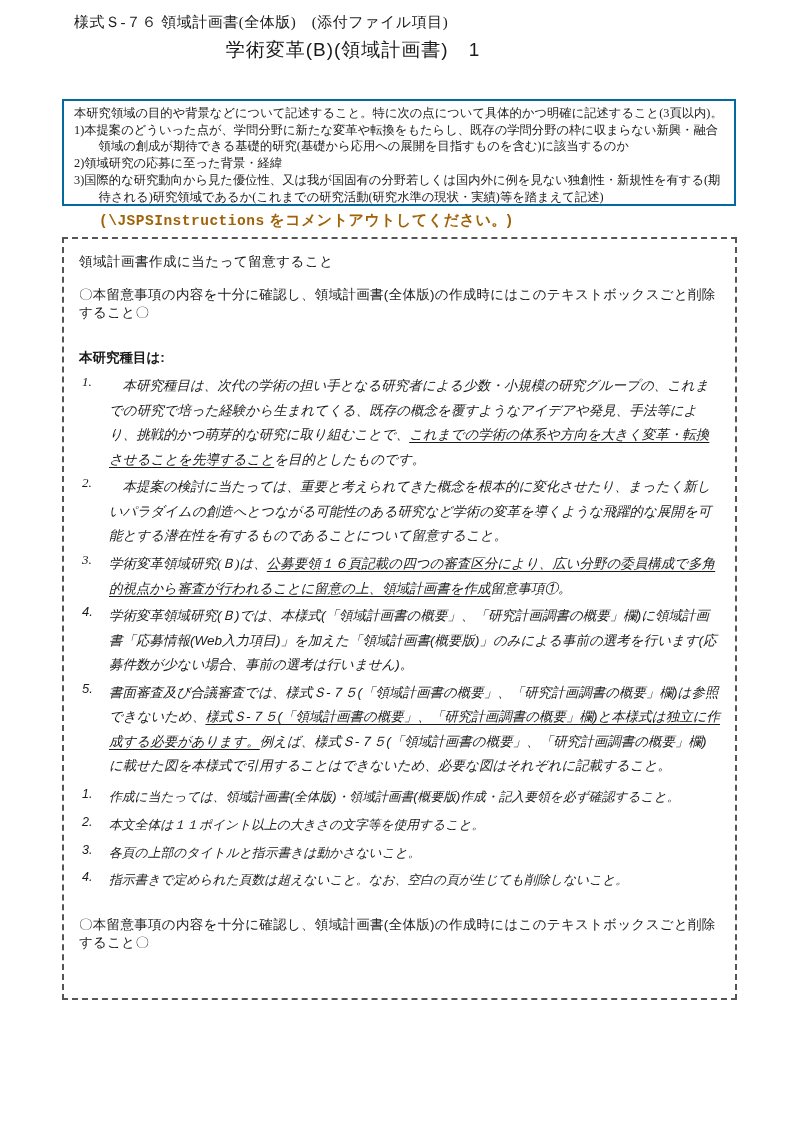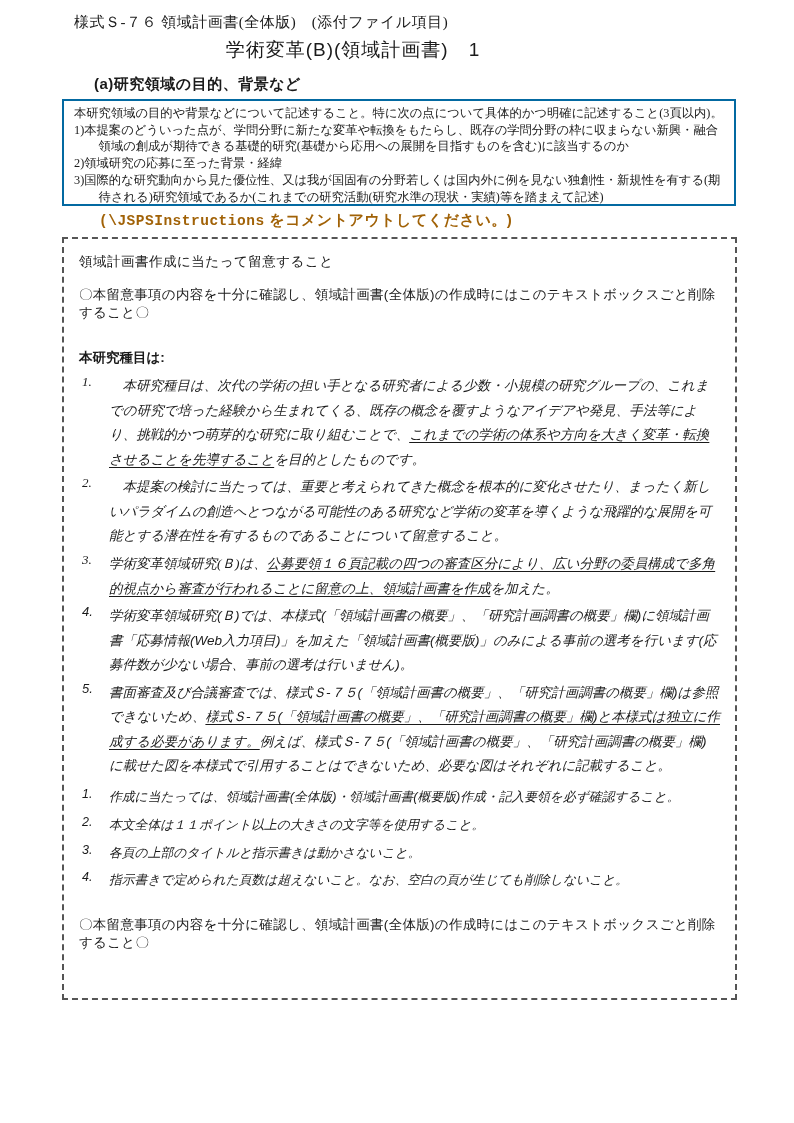--- a/index.html
+++ b/index.html
@@ -78,21 +78,20 @@
   .nb-delete-bottom { margin-top:26px; letter-spacing:0.3px; }
 </style>
 </head>
 <body>
 
 <div class="page">
 
   <div class="form-label">様式Ｓ-７６ 領域計画書(全体版)　(添付ファイル項目)</div>
   <div class="page-label">学術変革(B)(領域計画書)　1</div>
 
-  <div class="section-heading">(a)研究領域の目的、背景など</div>
 
   <div class="inst-box">
     <div class="inst-intro">本研究領域の目的や背景などについて記述すること。特に次の点について具体的かつ明確に記述すること(3頁以内)。</div>
     <div class="inst-item">1)本提案のどういった点が、学問分野に新たな変革や転換をもたらし、既存の学問分野の枠に収まらない新興・融合領域の創成が期待できる基礎的研究(基礎から応用への展開を目指すものを含む)に該当するのか</div>
     <div class="inst-item">2)領域研究の応募に至った背景・経緯</div>
     <div class="inst-item">3)国際的な研究動向から見た優位性、又は我が国固有の分野若しくは国内外に例を見ない独創性・新規性を有する(期待される)研究領域であるか(これまでの研究活動(研究水準の現状・実績)等を踏まえて記述)</div>
   </div>
 
   <div class="comment-note"><span class="mono">(\JSPSInstructions</span><span> をコメントアウトしてください。)</span></div>
 
@@ -110,21 +109,21 @@
         <div class="note-body indent1"><span>本研究種目は、次代の学術の担い手となる研究者による少数・小規模の研究グループの、これまでの研究で培った経験から生まれてくる、既存の概念を覆すようなアイデアや発見、手法等により、挑戦的かつ萌芽的な研究に取り組むことで、</span><span class="u">これまでの学術の体系や方向を大きく変革・転換させることを先導すること</span><span>を目的としたものです。</span></div>
       </div>
 
       <div class="note-item serif-item">
         <span class="note-num">2.</span>
         <div class="note-body indent1"><span>本提案の検討に当たっては、重要と考えられてきた概念を根本的に変化させたり、まったく新しいパラダイムの創造へとつながる可能性のある研究など学術の変革を導くような飛躍的な展開を可能とする潜在性を有するものであることについて留意すること。</span></div>
       </div>
 
       <div class="note-item serif-item">
         <span class="note-num">3.</span>
-        <div class="note-body"><span>学術変革領域研究(Ｂ)は、</span><span class="u">公募要領１６頁記載の四つの審査区分により、広い分野の委員構成で多角的視点から審査が行われることに留意の上、領域計画書を作成</span><span>を加えた。</span></div>
+        <div class="note-body"><span>学術変革領域研究(Ｂ)は、</span><span class="u">公募要領１６頁記載の四つの審査区分により、広い分野の委員構成で多角的視点から審査が行われることに留意の上、領域計画書を作成</span><span>留意事項①。</span></div>
       </div>
 
       <div class="note-item sans-item">
         <span class="note-num">4.</span>
         <div class="note-body"><span>学術変革領域研究(Ｂ)では、本様式(「領域計画書の概要」、「研究計画調書の概要」欄)に領域計画書「応募情報(Web入力項目)」を加えた「領域計画書(概要版)」のみによる事前の選考を行います(応募件数が少ない場合、事前の選考は行いません)。</span></div>
       </div>
 
       <div class="note-item sans-item">
         <span class="note-num">5.</span>
         <div class="note-body"><span>書面審査及び合議審査では、様式Ｓ-７５(「領域計画書の概要」、「研究計画調書の概要」欄)は参照できないため、</span><span class="u">様式Ｓ-７５(「領域計画書の概要」、「研究計画調書の概要」欄)と本様式は独立に作成する必要があります。</span><span>例えば、様式Ｓ-７５(「領域計画書の概要」、「研究計画調書の概要」欄)に載せた図を本様式で引用することはできないため、必要な図はそれぞれに記載すること。</span></div>

